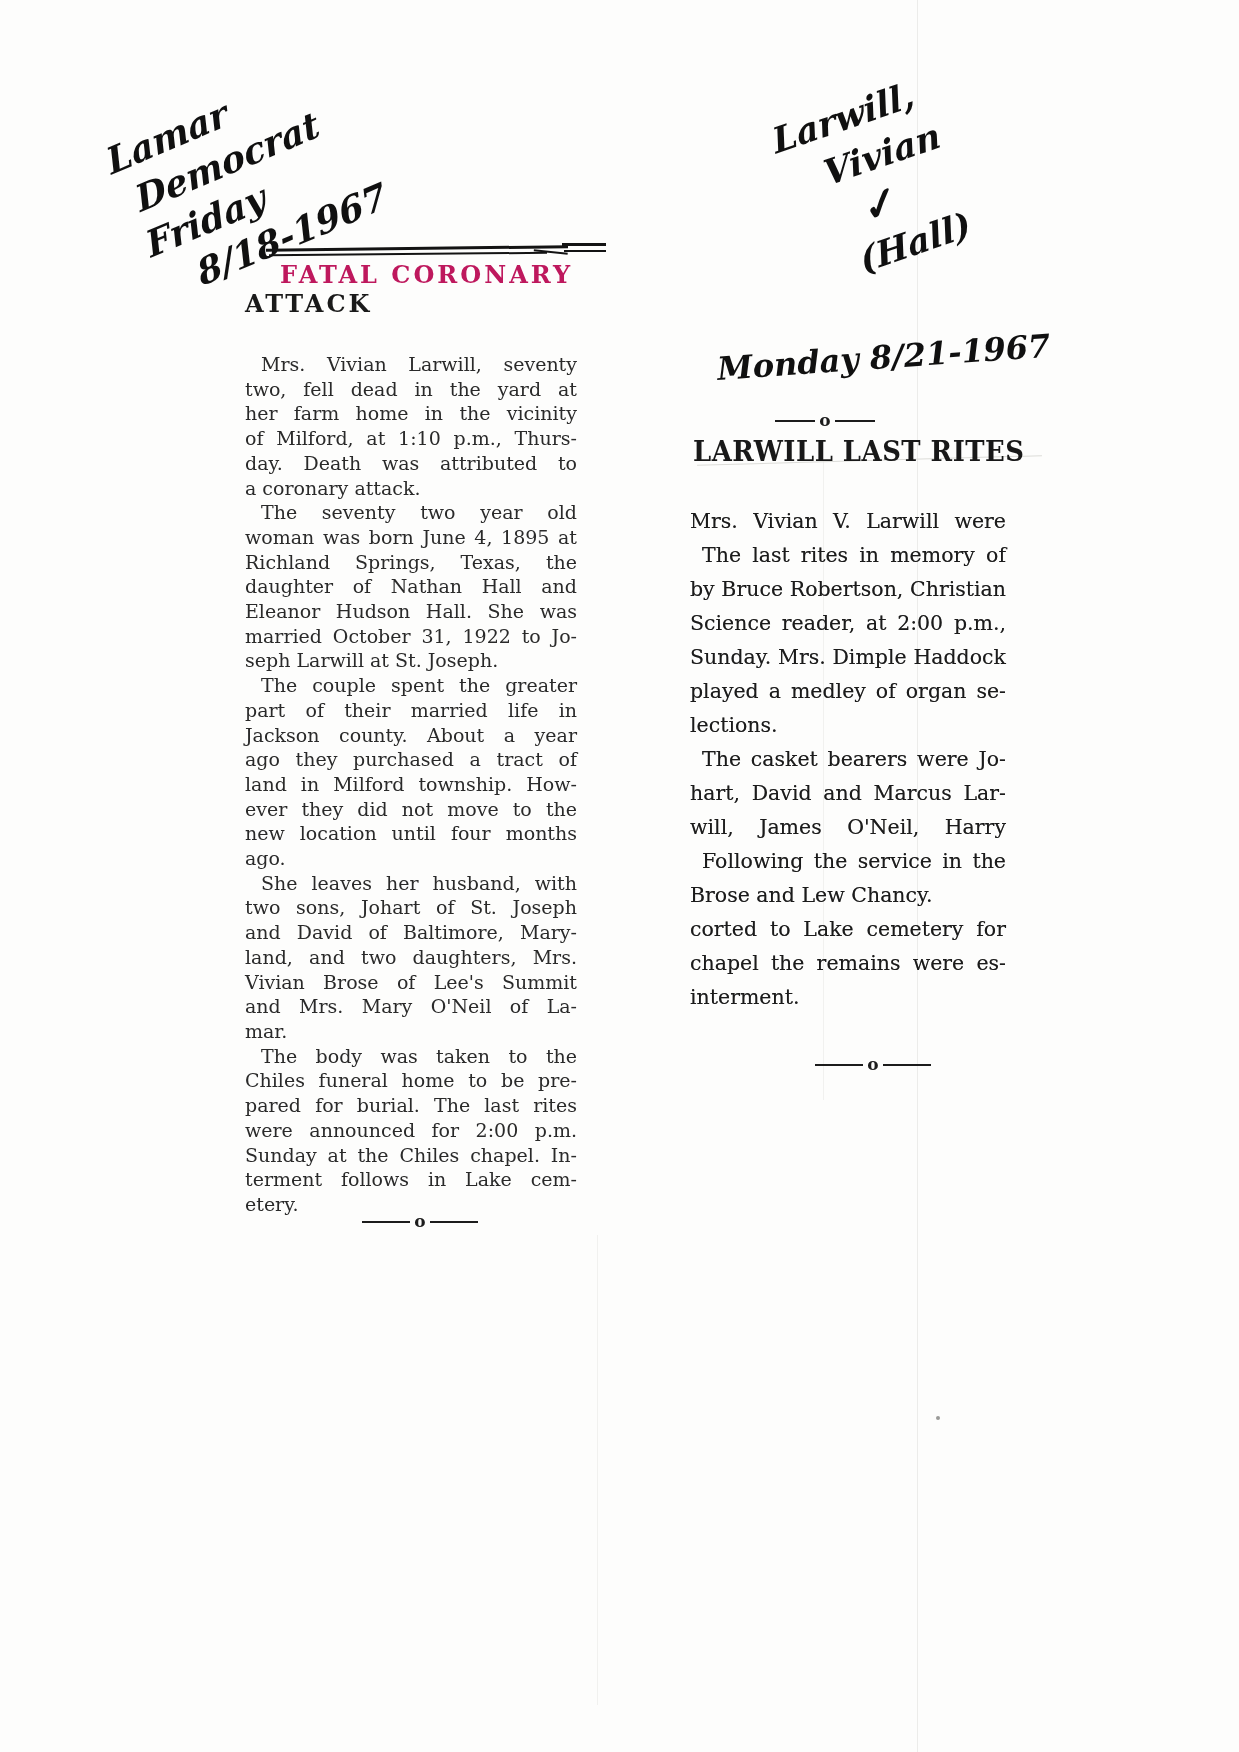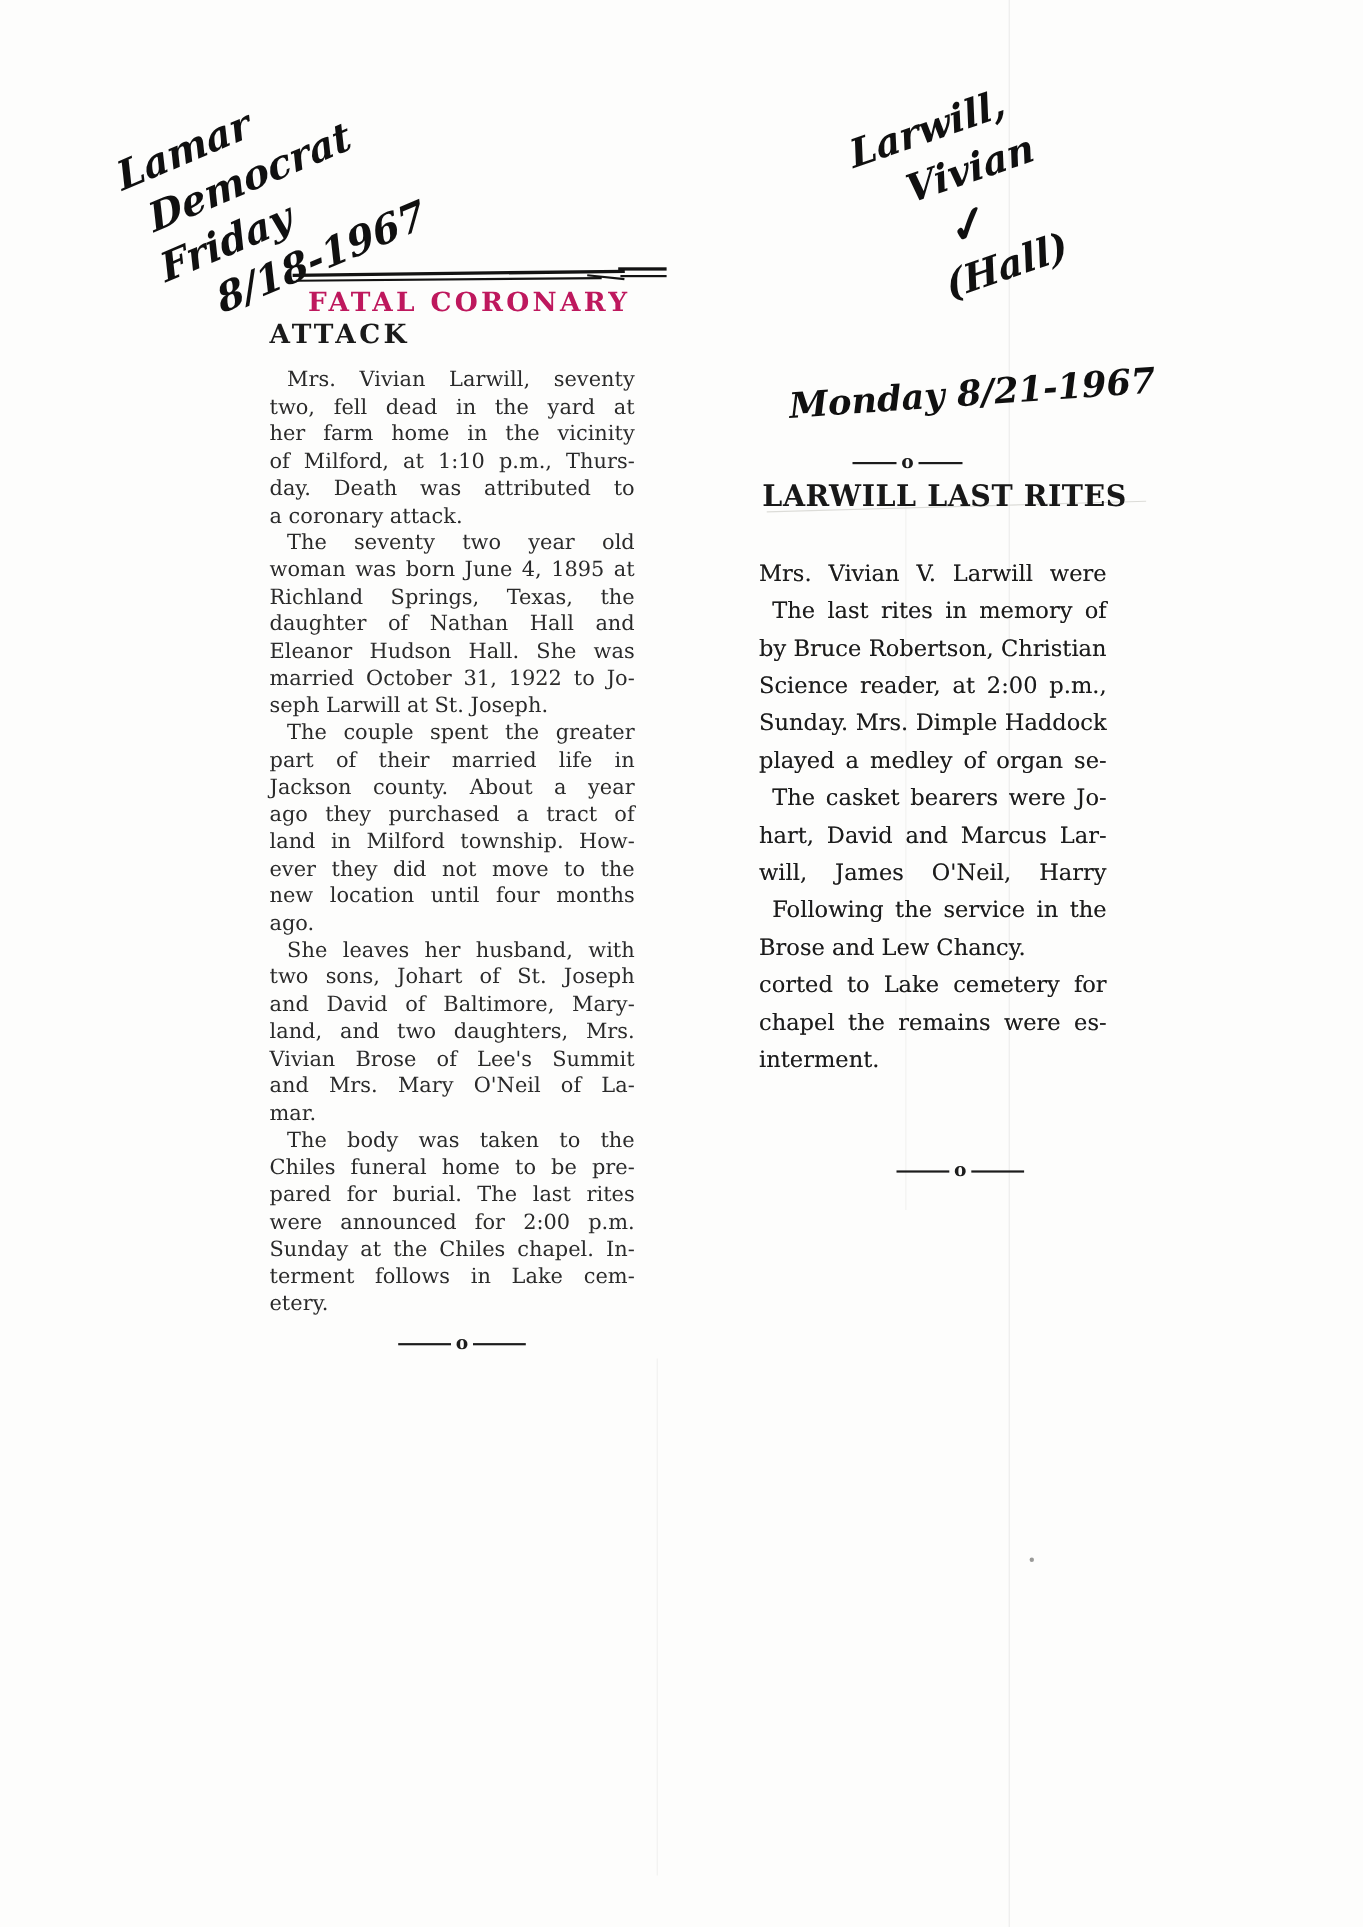--- a/index.html
+++ b/index.html
@@ -39,21 +39,21 @@
   .headline-1 {
     position:absolute; left:280px; top:260px; width:300px;
     font-size:24px; font-weight:bold; letter-spacing:3px; color:#be185d;
   }
   .headline-2 {
     position:absolute; left:245px; top:289px; width:326px; 
     font-size:24px; font-weight:bold; letter-spacing:3px; color:#1a1a1a;
   }
 
   .col-left {
-    position:absolute; left:245px; top:333px; width:332px;
+    position:absolute; left:245px; top:352px; width:332px;
     font-size:19px; line-height:24.7px; color:#2a2a2a;
   }
   .col-left .line { text-align:justify; text-align-last:justify; }
   .col-left .line.first { text-indent:16px; }
   .col-left .line.last { text-align-last:left; }
 
   .divider { position:absolute; display:flex; align-items:center; justify-content:center; color:#1c1c1c; }
   .divider .dash { height:2px; background:#1c1c1c; width:48px; }
   .divider .o-char { margin:0 4px; font-size:17px; font-weight:bold; line-height:1; }
   .div-left { left:345px; top:1213px; width:150px; }
@@ -162,20 +162,21 @@
 
 <div class="headline-right">LARWILL LAST RITES</div>
 
 <div class="col-right">
     <div class="line">Mrs. Vivian V. Larwill were</div>
     <div class="line first">The last rites in memory of</div>
     <div class="line">by Bruce Robertson, Christian</div>
     <div class="line">Science reader, at 2:00 p.m.,</div>
     <div class="line">Sunday. Mrs. Dimple Haddock</div>
     <div class="line">played a medley of organ se-</div>
+    <div class="line last">lections.</div>
     <div class="line first">The casket bearers were Jo-</div>
     <div class="line">hart, David and Marcus Lar-</div>
     <div class="line">will, James O'Neil, Harry</div>
     <div class="line first">Following the service in the</div>
     <div class="line last">Brose and Lew Chancy.</div>
     <div class="line">corted to Lake cemetery for</div>
     <div class="line">chapel the remains were es-</div>
     <div class="line last">interment.</div>
   </div>
 

